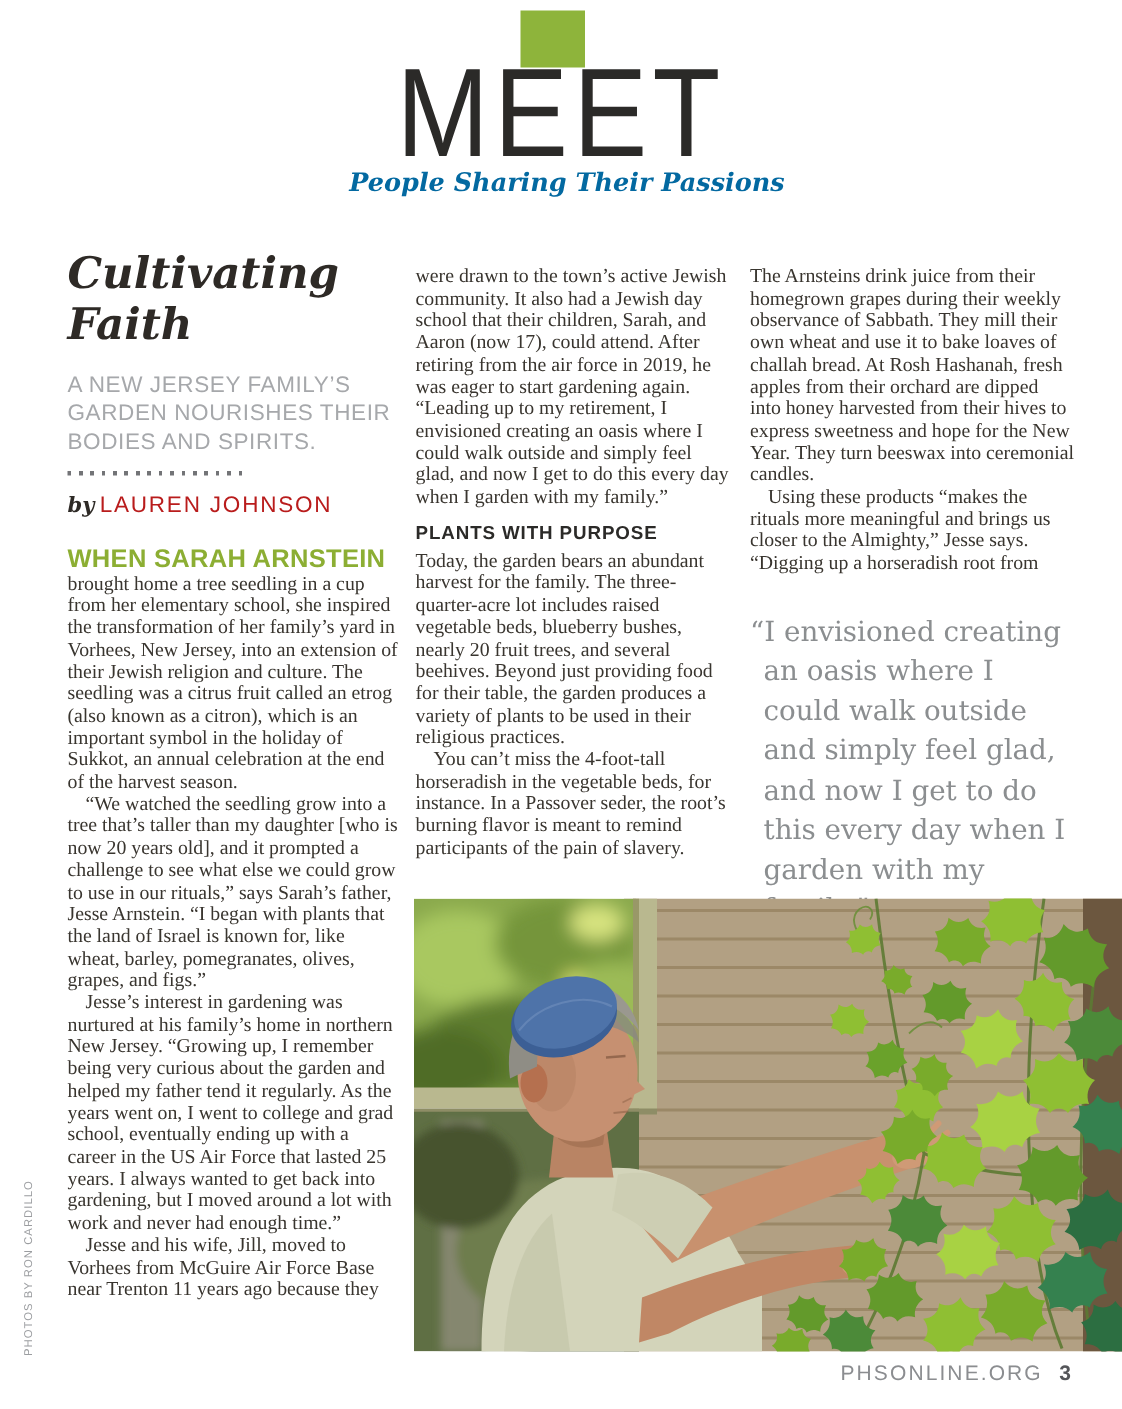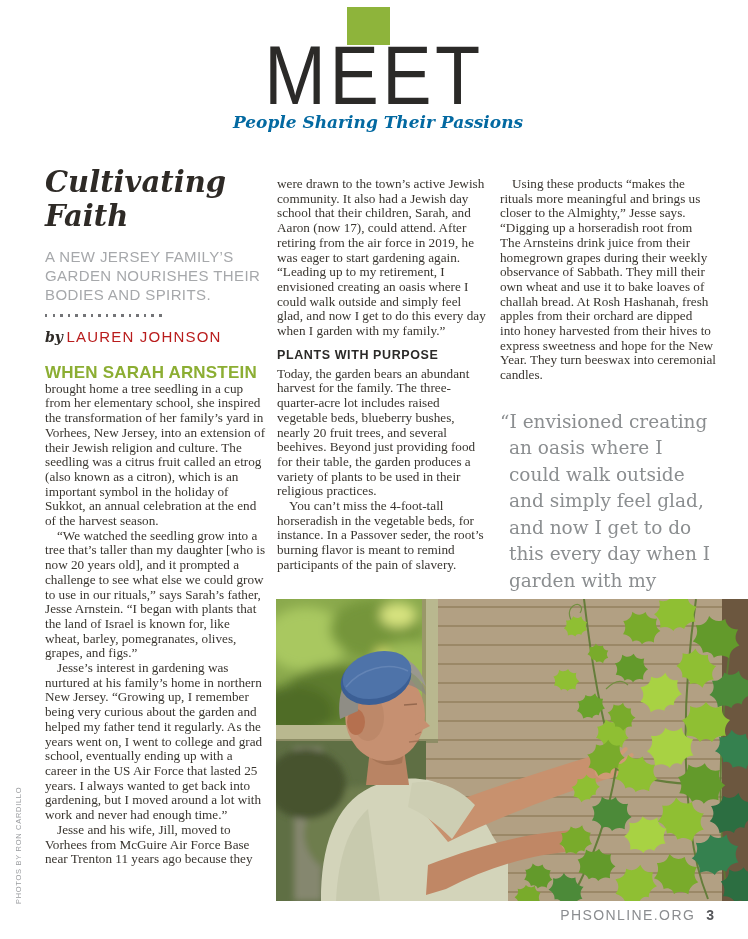--- a/index.html
+++ b/index.html
@@ -100,22 +100,22 @@
   </div>
 
   <div class="col col2">
     <p class="body">were drawn to the town’s active Jewish community. It also had a Jewish day school that their children, Sarah, and Aaron (now 17), could attend. After retiring from the air force in 2019, he was eager to start gardening again. “Leading up to my retirement, I envisioned creating an oasis where I could walk outside and simply feel glad, and now I get to do this every day when I garden with my family.”</p>
     <div class="sec-heading">PLANTS WITH PURPOSE</div>
     <p class="body">Today, the garden bears an abundant harvest for the family. The three-quarter-acre lot includes raised vegetable beds, blueberry bushes, nearly 20 fruit trees, and several beehives. Beyond just providing food for their table, the garden produces a variety of plants to be used in their religious practices.</p>
     <p class="body indent">You can’t miss the 4-foot-tall horseradish in the vegetable beds, for instance. In a Passover seder, the root’s burning flavor is meant to remind participants of the pain of slavery.</p>
   </div>
 
   <div class="col col3">
+    <p class="body">The Arnsteins drink juice from their homegrown grapes during their weekly observance of Sabbath. They mill their own wheat and use it to bake loaves of challah bread. At Rosh Hashanah, fresh apples from their orchard are dipped into honey harvested from their hives to express sweetness and hope for the New Year. They turn beeswax into ceremonial candles.</p>
     <p class="body indent">Using these products “makes the rituals more meaningful and brings us closer to the Almighty,” Jesse says. “Digging up a horseradish root from</p>
-    <p class="body">The Arnsteins drink juice from their homegrown grapes during their weekly observance of Sabbath. They mill their own wheat and use it to bake loaves of challah bread. At Rosh Hashanah, fresh apples from their orchard are dipped into honey harvested from their hives to express sweetness and hope for the New Year. They turn beeswax into ceremonial candles.</p>
     <div class="pullquote">“I envisioned creating an oasis where I could walk outside and simply feel glad, and now I get to do this every day when I garden with my family.”</div>
     <div class="pq-attrib">—Jesse Arnstein</div>
   </div>
 
   <svg class="photo" viewBox="0 0 472 302" preserveAspectRatio="none" role="img">
     <defs>
       <filter id="b6" x="-30%" y="-30%" width="160%" height="160%">
           <feGaussianBlur stdDeviation="6"></feGaussianBlur>
         </filter>
       <filter id="b3" x="-30%" y="-30%" width="160%" height="160%">

